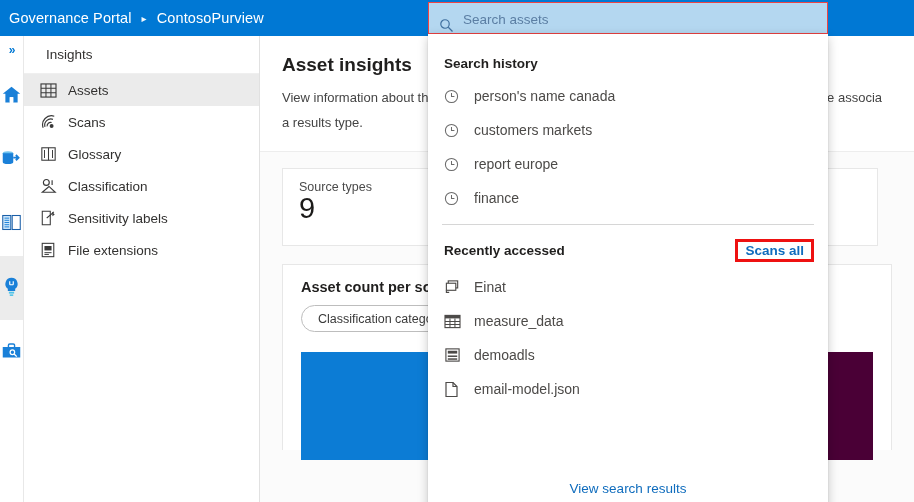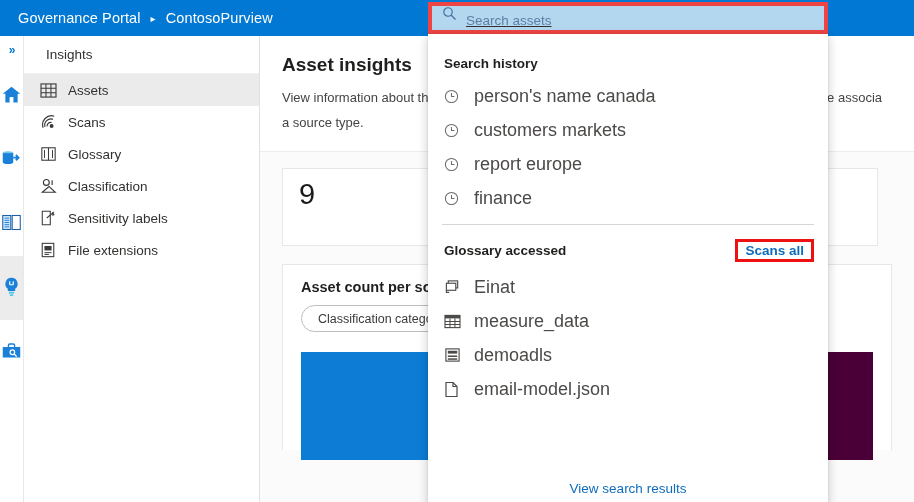--- a/index.html
+++ b/index.html
@@ -14,34 +14,33 @@
   }
 
   
   .topbar {
     position:absolute; left:0; top:0; width:914px; height:36px;
     background:#0078d4; color:#ffffff;
     display:flex; align-items:center;
     z-index:30;
   }
   .brand {
-    display:flex; align-items:center; padding-left:18px; height:36px;
+    display:flex; align-items:center; padding-left:9px; height:36px;
     font-size:14.5px; letter-spacing:.1px;
   }
   .brand .sep { margin:0 10px; font-size:10px; opacity:.95; }
   .brand .crumb2 { font-size:14.5px; }
 
   
   .searchwrap {
     position:absolute; left:428px; top:2px; width:400px; height:32px;
     background:#b4d7f0;
-    border:4px solid #ef4444;
-    display:flex; align-items:flex-start;
+    border:1px solid #ef4444;
+    display:flex; align-items:flex-end;
     z-index:31;
-    text-decoration:underline;
   }
   .searchwrap .sicon { margin-left:10px; margin-right:9px; display:flex; }
   .searchinput {
     border:0; outline:0; background:transparent;
     font-family:"Liberation Sans", sans-serif;
     font-size:13.5px; color:#4a6d94;
     width:340px; height:28px; padding:0;
   }
   .searchinput::placeholder { color:#5b7ea3; opacity:1; }
 
@@ -126,21 +125,21 @@
     box-shadow:0 3px 10px rgba(0,0,0,.22), 0 0 1px rgba(0,0,0,.2);
     z-index:40;
     padding:8px 14px;
   }
   .dd-head {
     font-size:13.5px; font-weight:700; color:#201f1e;
     padding:14px 0 8px 2px;
   }
   .dd-row {
     display:flex; align-items:center; height:34px;
-    font-size:18px; color:#4c4a48; cursor:pointer;
+    font-size:14px; color:#4c4a48; cursor:pointer;
     padding-left:2px;
   }
   .dd-row .ic { width:30px; display:flex; align-items:center; }
   .dd-sep { border-top:1px solid #d6d6d6; margin:9px 0 0 0; }
   .dd-head-row { display:flex; align-items:center; justify-content:space-between; }
   .viewall-hl {
     border:3px solid #ee1111; padding:1px 7px;
     display:inline-flex; align-items:center; cursor:pointer;
   }
   .viewall-hl a { color:#0f6cbd; font-size:13.5px; text-decoration:none; }
@@ -153,26 +152,27 @@
 </head>
 <body>
 
 <div class="main">
   <div class="hero">
     <h1>Asset insights</h1>
     <p>
       <span>View information about the</span>
       <span style="float:right">r they're associa</span>
       <br>
-      <span>a source type.</span>
+      <span>a results type.</span>
     </p>
   </div>
 
   <div class="kpirow">
     <div class="kpicard">
+      <div class="k-lab">Source types</div>
       <div class="k-val">9</div>
     </div>
     <div class="kpicard locked">
       <span>
         <svg width="22" height="24" viewBox="0 0 22 24">
           <rect x="3" y="10" width="16" height="12" fill="none" stroke="#b3b3b3" stroke-width="1.4"></rect>
           <path d="M7 10 V7 a4 4 0 0 1 8 0 V10" fill="none" stroke="#b3b3b3" stroke-width="1.4"></path>
         </svg>
       </span>
     </div>
@@ -376,21 +376,21 @@
         <circle cx="8" cy="8" r="6.5" fill="none" stroke="#6b6b6b" stroke-width="1.1"></circle>
         <path d="M8 4.3 V8 h3.1" fill="none" stroke="#6b6b6b" stroke-width="1.1"></path>
       </svg>
     </span>
     <span>finance</span>
   </div>
 
   <div class="dd-sep"></div>
 
   <div class="dd-head dd-head-row">
-    <span>Glossary accessed</span>
+    <span>Recently accessed</span>
     <span class="viewall-hl">
       <a>Scans all</a>
     </span>
   </div>
 
   <div class="dd-row">
     <span class="ic">
       <svg width="17" height="16" viewBox="0 0 18 17">
         <rect x="4.5" y="2" width="10" height="7.5" fill="none" stroke="#4c4a48" stroke-width="1.2"></rect>
         <rect x="2.5" y="4.5" width="10" height="7.5" fill="#ffffff" stroke="#4c4a48" stroke-width="1.2"></rect>

